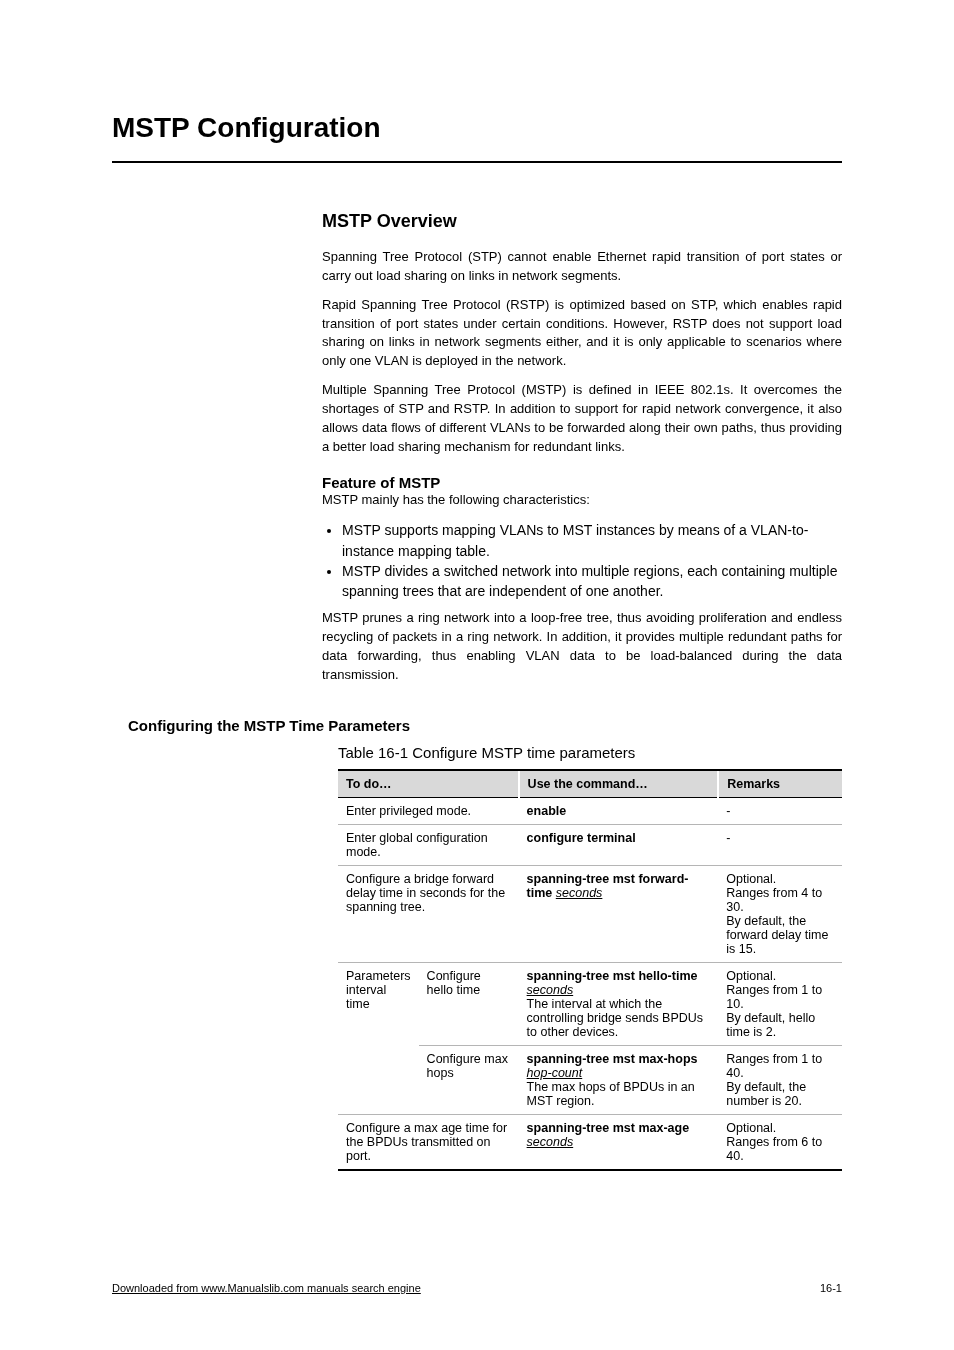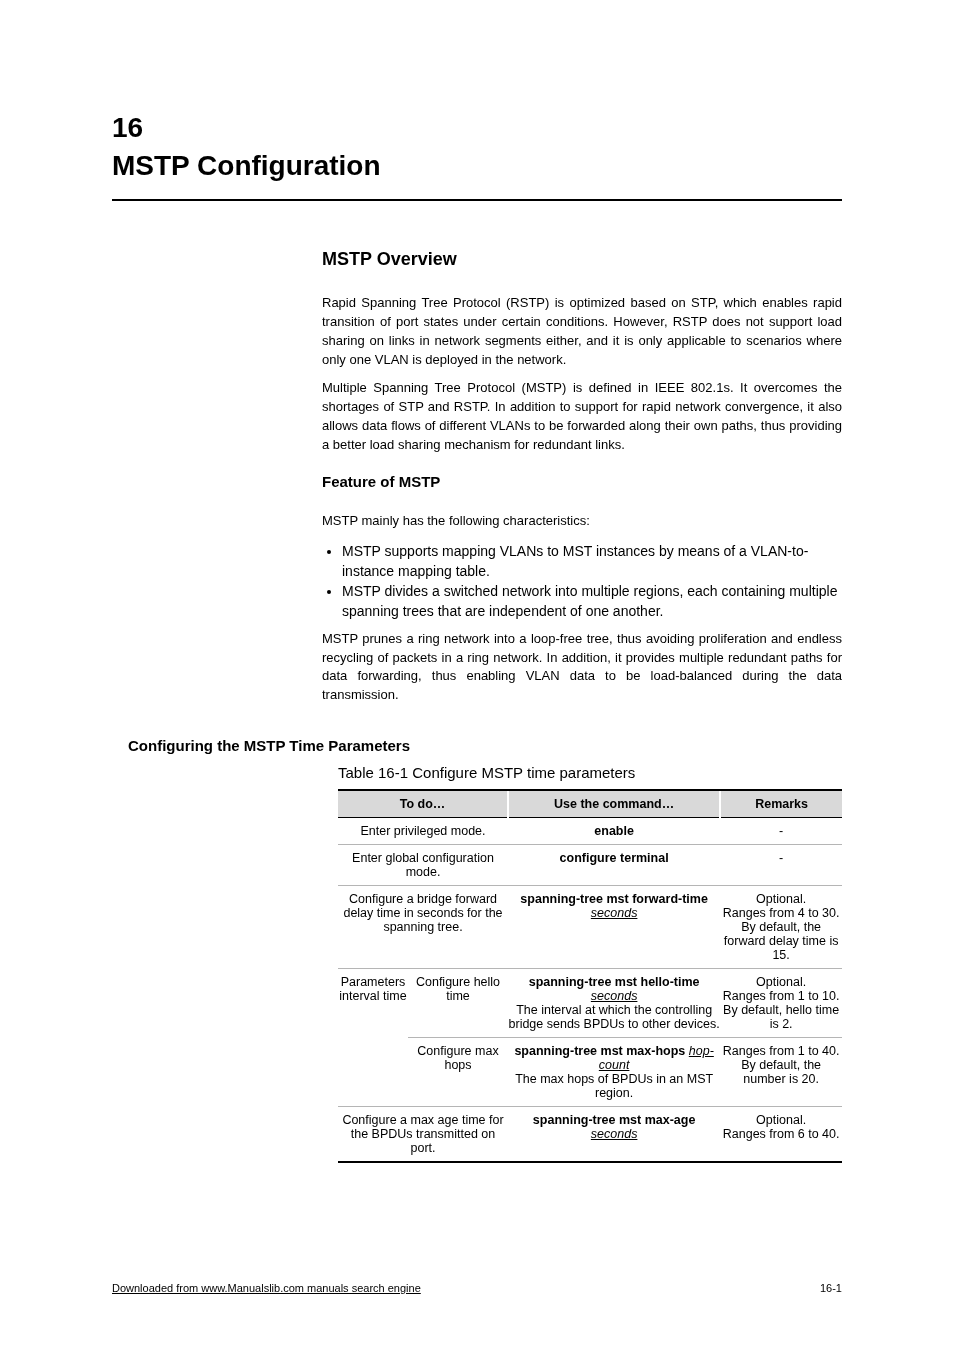--- a/index.html
+++ b/index.html
@@ -30,33 +30,33 @@
     border-top: 2px solid #000;
     margin-bottom: 48px;
   }
   .overview-block {
     margin-left: 210px;
     margin-bottom: 32px;
   }
   .overview-title {
     font-size: 18px;
     font-weight: bold;
-    margin-bottom: 24px;
+    margin-bottom: 16px;
   }
   .para {
     font-size: 13px;
     line-height: 1.45;
     margin-bottom: 10px;
     text-align: justify;
   }
   .sub-heading {
     font-size: 15px;
     font-weight: bold;
     margin-top: 18px;
-    margin-bottom: 22px;
+    margin-bottom: 0;
   }
   .ul {
     list-style: disc;
     padding-left: 20px;
     margin-bottom: 8px;
   }
   .ul li {
     font-size: 14px;
     line-height: 1.45;
   }
@@ -75,23 +75,23 @@
   .table-caption {
     font-size: 15px;
     margin-bottom: 8px;
   }
   table {
     border-collapse: collapse;
     width: 100%;
     font-size: 12.5px;
   }
   table td, table th {
-    padding: 6px 0;
+    padding: 6px 8px;
     vertical-align: top;
-    text-align: center;
+    text-align: left;
   }
   .thead-row th {
     background: #d9d9d9;
     font-weight: bold;
     border-top: 2px solid #000;
     border-bottom: 1px solid #000;
   }
   .thead-row th + th {
     border-left: 2px solid #fff;
   }
@@ -114,26 +114,26 @@
     text-decoration: underline;
   }
   .footer .pagenum {
     float: right;
   }
 </style>
 </head>
 <body>
 
 <div class="page">
-  <div class="chapter-label">16</div>
   <div class="chapter-title">MSTP Configuration</div>
   <hr class="hr-thick">
 
   <div class="overview-block">
     <div class="overview-title">MSTP Overview</div>
+    <p class="para">Spanning Tree Protocol (STP) cannot enable Ethernet rapid transition of port states or carry out load sharing on links in network segments.</p>
     <p class="para">Rapid Spanning Tree Protocol (RSTP) is optimized based on STP, which enables rapid transition of port states under certain conditions. However, RSTP does not support load sharing on links in network segments either, and it is only applicable to scenarios where only one VLAN is deployed in the network.</p>
     <p class="para">Multiple Spanning Tree Protocol (MSTP) is defined in IEEE 802.1s. It overcomes the shortages of STP and RSTP. In addition to support for rapid network convergence, it also allows data flows of different VLANs to be forwarded along their own paths, thus providing a better load sharing mechanism for redundant links.</p>
 
     <div class="sub-heading">Feature of MSTP</div>
     <p class="para">MSTP mainly has the following characteristics:</p>
     <ul class="ul">
       <li>MSTP supports mapping VLANs to MST instances by means of a VLAN-to-instance mapping table.</li>
       <li>MSTP divides a switched network into multiple regions, each containing multiple spanning trees that are independent of one another.</li>
     </ul>
     <p class="para">MSTP prunes a ring network into a loop-free tree, thus avoiding proliferation and endless recycling of packets in a ring network. In addition, it provides multiple redundant paths for data forwarding, thus enabling VLAN data to be load-balanced during the data transmission.</p>

